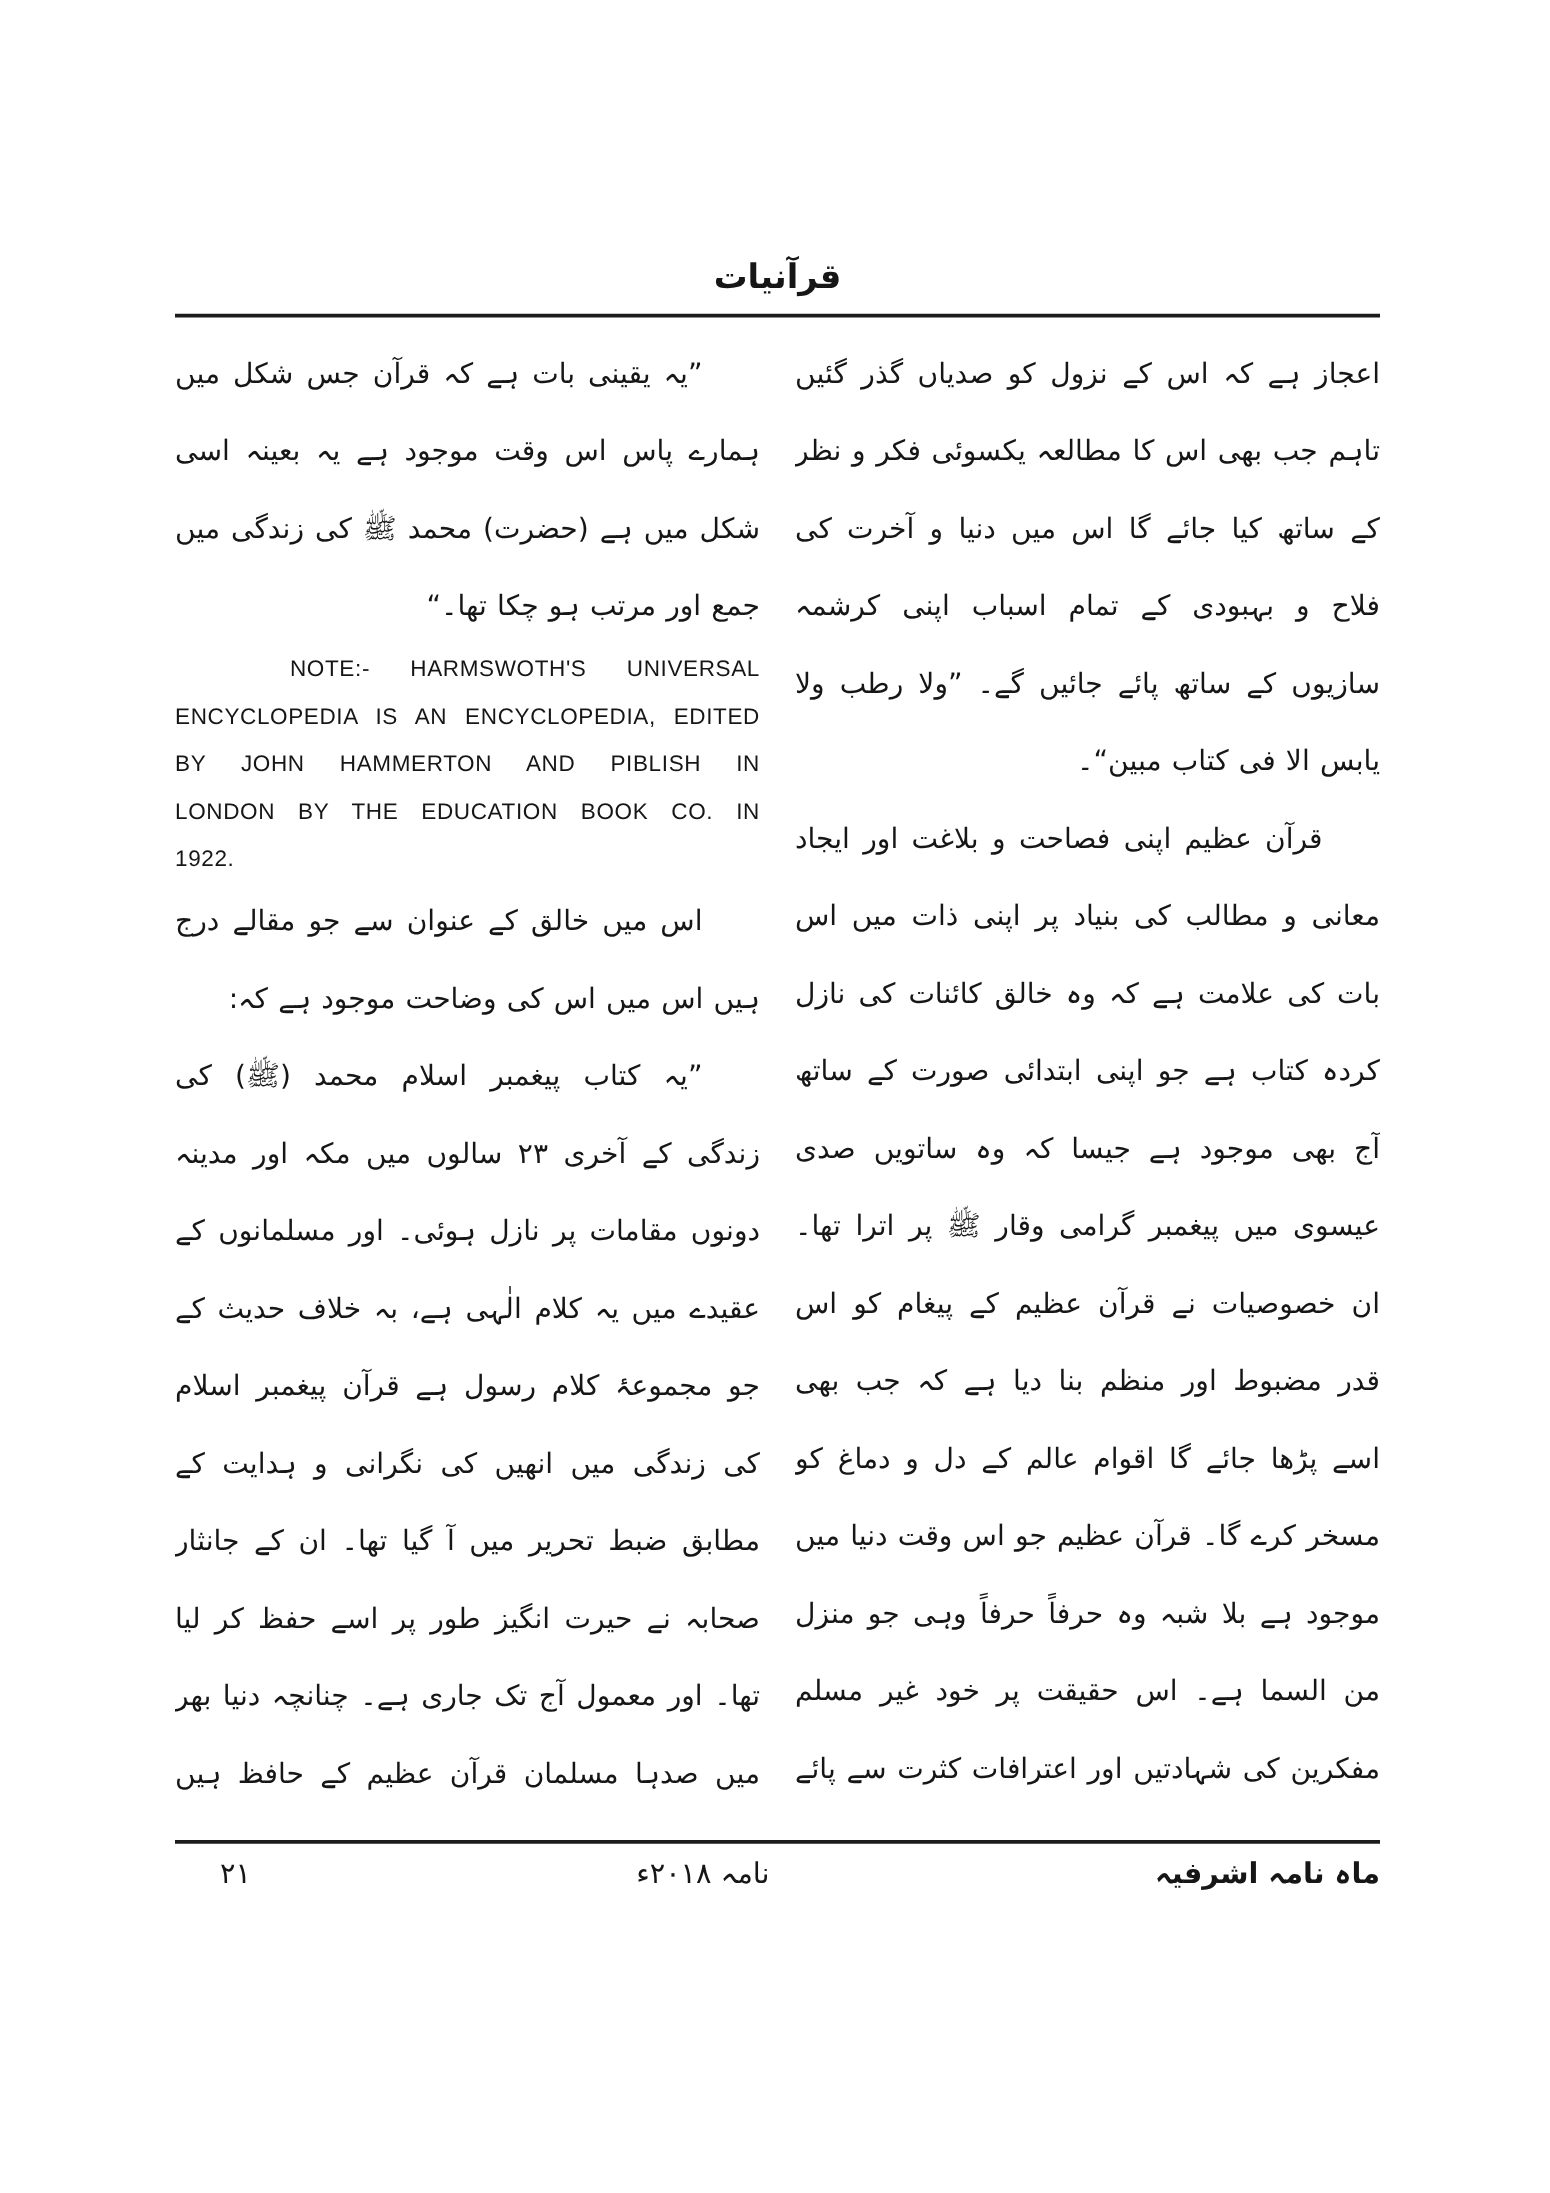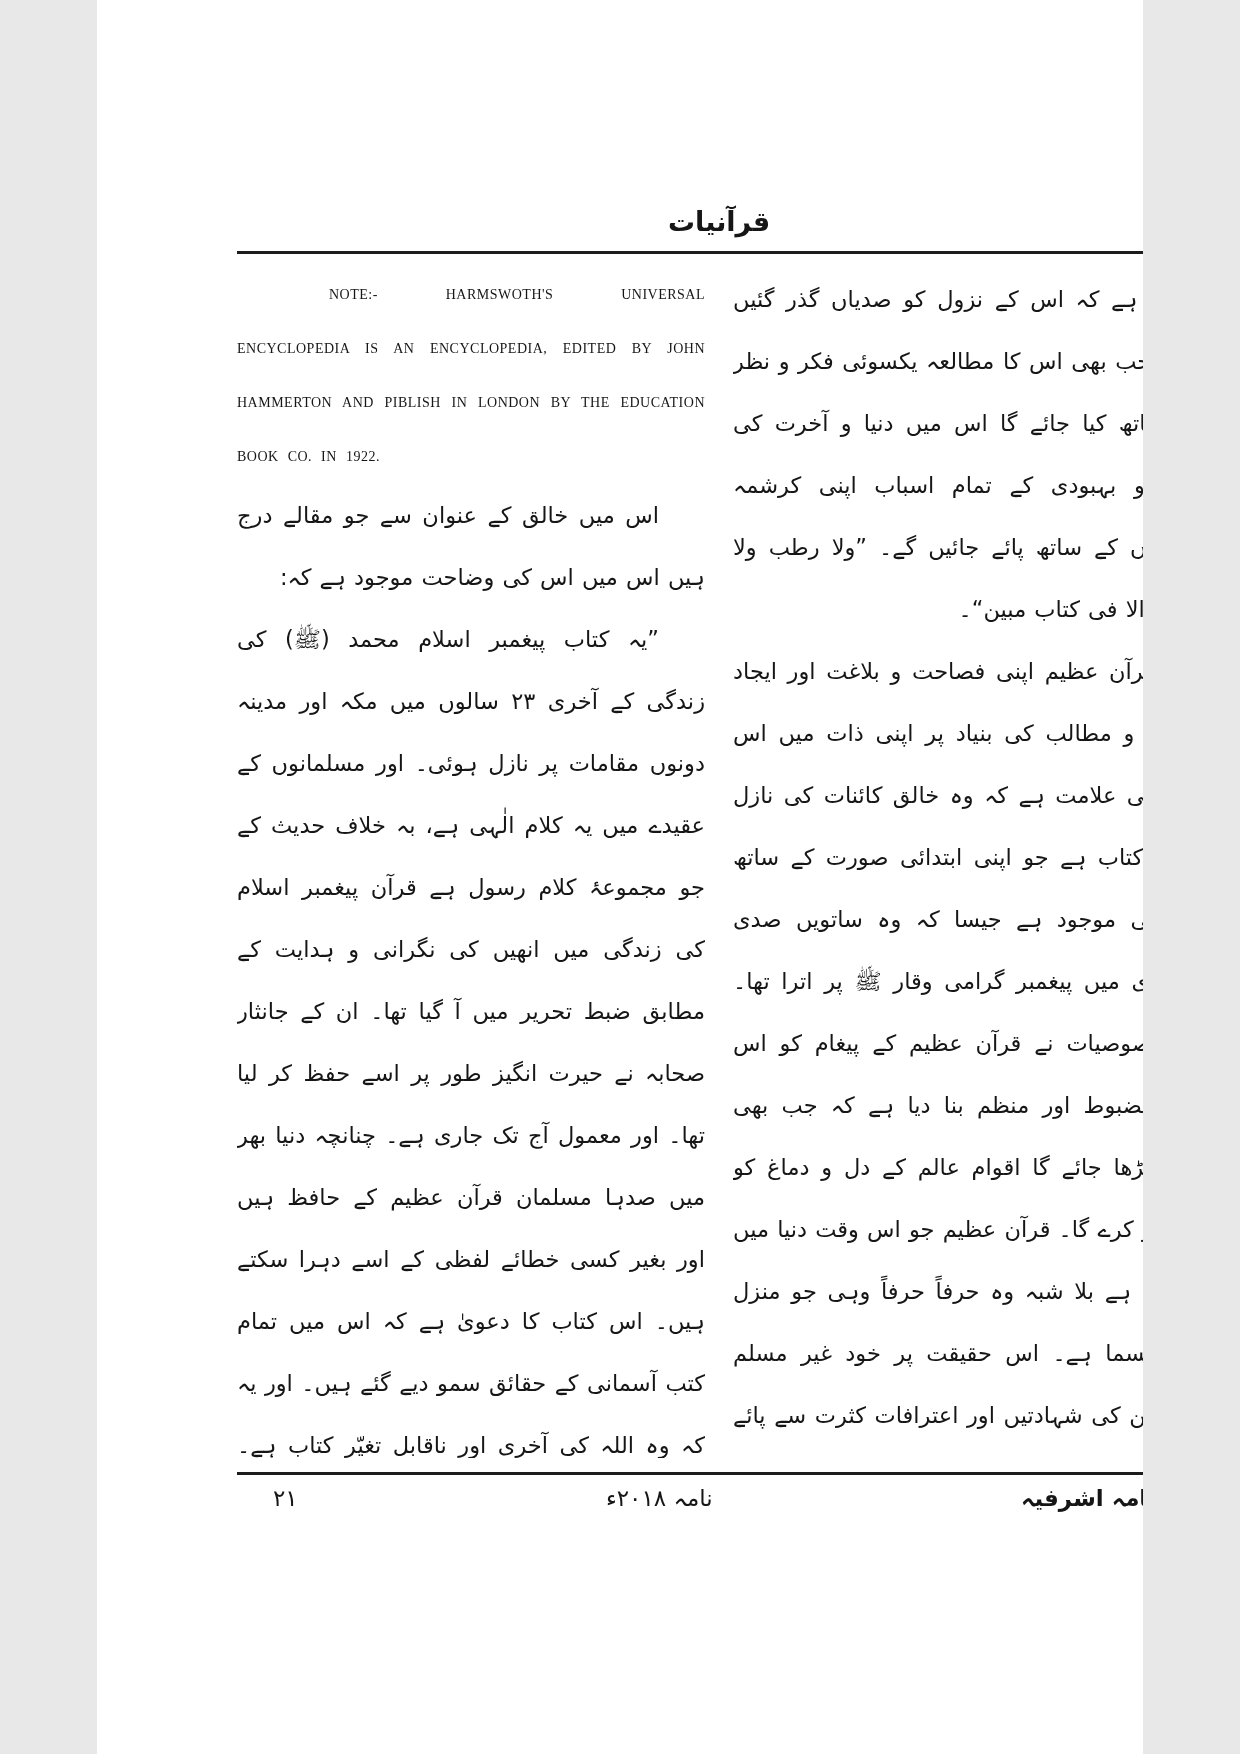--- a/index.html
+++ b/index.html
@@ -1,18 +1,18 @@
 <!DOCTYPE html>
 <html lang="ur" dir="rtl"><head>
 <meta charset="utf-8">
 <style>
   html,body{margin:0;padding:0;background:#e8e8e8;}
   .sheet{
     position:relative;
-    width:1046px;height:1754px;
+    width:1240px;height:1754px;
     background:#ffffff;
     margin:0 auto;
     overflow:hidden;
     font-family:"DejaVu Sans",sans-serif;
     color:#161616;
   }
   .content{position:absolute;left:140px;top:206px;width:964px;}
   .page-title{
     text-align:center;
     font-weight:bold;
@@ -34,23 +34,23 @@
   .urdu{
     direction:rtl;
     text-align:justify;
     font-size:22.5px;
     line-height:62px;
     word-spacing:1px;
   }
   .indent{text-indent:46px;}
   .english{
     direction:ltr;
-    font-family:Liberation Serif, serif;
-    font-size:14px;
-    line-height:54px;
+    font-family:Liberation Sans, sans-serif;
+    font-size:18px;
+    line-height:38px;
     text-align:justify;
     word-spacing:5px;
     letter-spacing:0.5px;
   }
   .english.note{text-indent:92px;}
   .footer-wrap{position:absolute;left:140px;top:1472px;width:964px;}
   .footer{
     display:flex;
     direction:rtl;
     justify-content:space-between;
@@ -74,20 +74,21 @@
 
     <div class="columns">
 
       <div class="col">
         <p class="urdu">اعجاز ہے کہ اس کے نزول کو صدیاں گذر گئیں تاہم جب بھی اس کا مطالعہ یکسوئی فکر و نظر کے ساتھ کیا جائے گا اس میں دنیا و آخرت کی فلاح و بہبودی کے تمام اسباب اپنی کرشمہ سازیوں کے ساتھ پائے جائیں گے۔ ”ولا رطب ولا یابس الا فی کتاب مبین“۔</p>
         <p class="urdu indent">قرآن عظیم اپنی فصاحت و بلاغت اور ایجاد معانی و مطالب کی بنیاد پر اپنی ذات میں اس بات کی علامت ہے کہ وہ خالق کائنات کی نازل کردہ کتاب ہے جو اپنی ابتدائی صورت کے ساتھ آج بھی موجود ہے جیسا کہ وہ ساتویں صدی عیسوی میں پیغمبر گرامی وقار ﷺ پر اترا تھا۔ ان خصوصیات نے قرآن عظیم کے پیغام کو اس قدر مضبوط اور منظم بنا دیا ہے کہ جب بھی اسے پڑھا جائے گا اقوام عالم کے دل و دماغ کو مسخر کرے گا۔ قرآن عظیم جو اس وقت دنیا میں موجود ہے بلا شبہ وہ حرفاً حرفاً وہی جو منزل من السما ہے۔ اس حقیقت پر خود غیر مسلم مفکرین کی شہادتیں اور اعترافات کثرت سے پائے جاتے ہیں۔ ہاں البتہ بعض مستشرقین یورپ نے عہد صحابہ میں قرآن عظیم کے مختلف طرق تلاوت کو کلام الٰہی کے غیر متبدّل ہونے پر سوالیہ نشان لگائے ہیں، ساتھ انھوں نے ایسے مصاحف کا بھی ذکر کیا ہے جو ”صحف عثمانی“ سے مختلف تھے، لیکن ان تمام اعتراضات کا حقائق پسندانہ جائزہ لینے کے بعد یہ حقیقت واضح ہو جاتی ہے کہ یہ سراسر وضعی، ضعیف اور صاحب قرآن کی ذات گرامی کے ساتھ ان مستشرقین کے قلبی عناد اور فکری انحراف کا نتیجہ ہے چنانچہ خود مغرب کے متعدّد ارباب و فکر و نظر نے اپنی ذاتی تحقیق کے بعد اس بات کا برملا اعتراف کیا ہے کہ قرآن عظیم غیر محرّف اور ہر طرح کے تغییر و تبدّل سے محفوظ ہے۔ مثلاً مشہور مستشرق HORTWIG HIRSCFELD اپنی کتاب</p>
 
       </div>
 
       <div class="col">
+        <p class="urdu indent">”یہ یقینی بات ہے کہ قرآن جس شکل میں ہمارے پاس اس وقت موجود ہے یہ بعینہ اسی شکل میں ہے (حضرت) محمد ﷺ کی زندگی میں جمع اور مرتب ہو چکا تھا۔“</p>
         <p class="english note">NOTE:- HARMSWOTH'S UNIVERSAL ENCYCLOPEDIA IS AN ENCYCLOPEDIA, EDITED BY JOHN HAMMERTON AND PIBLISH IN LONDON BY THE EDUCATION BOOK CO. IN 1922.</p>
         <p class="urdu indent">اس میں خالق کے عنوان سے جو مقالے درج ہیں اس میں اس کی وضاحت موجود ہے کہ:</p>
         <p class="urdu indent">”یہ کتاب پیغمبر اسلام محمد (ﷺ) کی زندگی کے آخری ۲۳ سالوں میں مکہ اور مدینہ دونوں مقامات پر نازل ہوئی۔ اور مسلمانوں کے عقیدے میں یہ کلام الٰہی ہے، بہ خلاف حدیث کے جو مجموعۂ کلام رسول ہے قرآن پیغمبر اسلام کی زندگی میں انھیں کی نگرانی و ہدایت کے مطابق ضبط تحریر میں آ گیا تھا۔ ان کے جانثار صحابہ نے حیرت انگیز طور پر اسے حفظ کر لیا تھا۔ اور معمول آج تک جاری ہے۔ چنانچہ دنیا بھر میں صدہا مسلمان قرآن عظیم کے حافظ ہیں اور بغیر کسی خطائے لفظی کے اسے دہرا سکتے ہیں۔ اس کتاب کا دعویٰ ہے کہ اس میں تمام کتب آسمانی کے حقائق سمو دیے گئے ہیں۔ اور یہ کہ وہ اللہ کی آخری اور ناقابل تغیّر کتاب ہے۔ نیز یہ کہ نوع انساں کے لیے جامع ترین دستور العمل ہے۔ مذکورہ باتوں سے یہ بات روز روشن کی طرح عیاں ہوتی ہے کہ اسلام دین فطرت کی آخری توضیح، اور یہی دین، حضرت ابراہیم و موسیٰ و عیسیٰ اور سارے قدیم انبیا کا رہ چکا ہے۔ ان تمام تر تفصیلات کے بعد یہ کہنا حد درجہ باوثوق ہو گا کہ ”اسلام کا غیر محرّف ہونا مسلّم ہے“۔</p>
 
       </div>
 
     </div>
   </div>
 
   <div class="footer-wrap">

